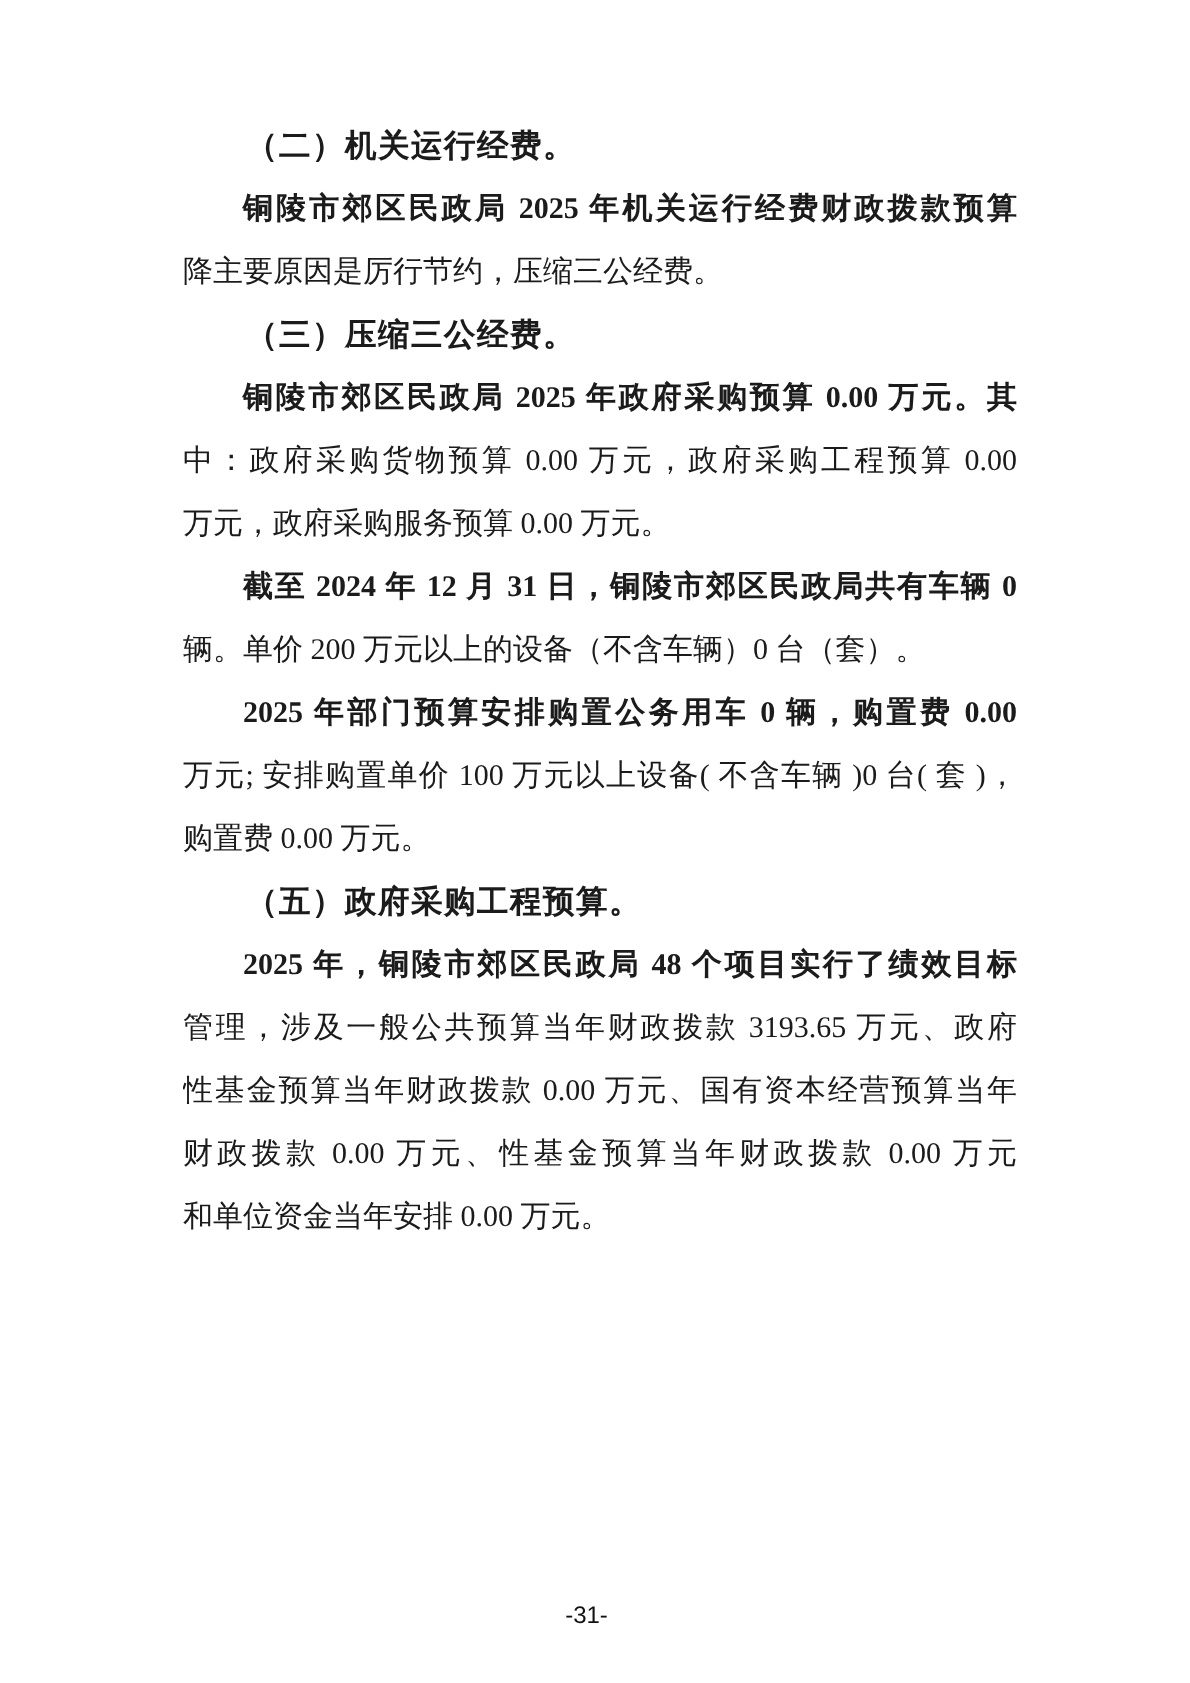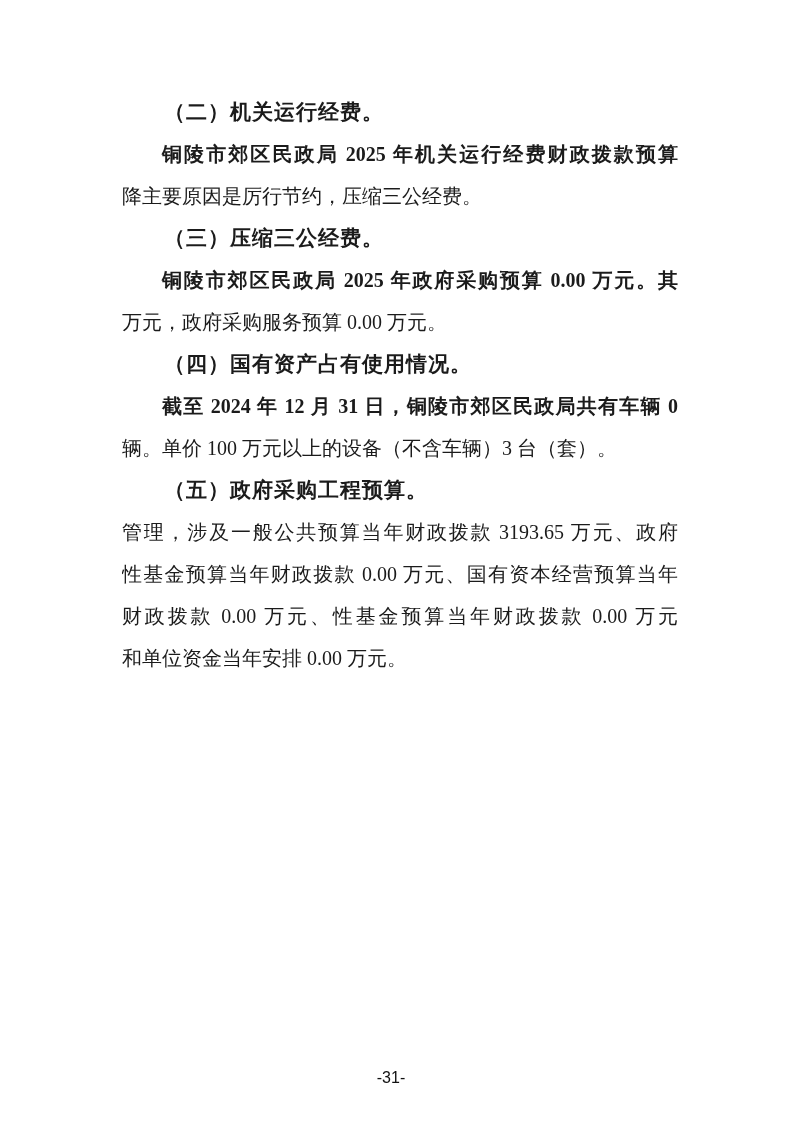--- a/index.html
+++ b/index.html
@@ -18,21 +18,21 @@
   .page {
     position: absolute;
     left: 0; top: 0;
     width: 793px; height: 1122px;
     background: #ffffff;
     overflow: hidden;
   }
   .content {
     position: absolute;
     left: 122px;
-    top: 91px;
+    top: 76px;
     width: 556px;
     font-size: 20px;
   }
   .block { margin: 0; padding: 0; }
   .line {
     height: 42px;
     line-height: 42px;
     white-space: nowrap;
     text-align: left;
   }
@@ -73,33 +73,37 @@
       </div>
       <div class="block para">
         <div class="line first fill">铜陵市郊区民政局 2025 年机关运行经费财政拨款预算</div>
         <div class="line">降主要原因是厉行节约，压缩三公经费。</div>
       </div>
       <div class="block heading">
         <div class="line first">（三）压缩三公经费。</div>
       </div>
       <div class="block para">
         <div class="line first fill">铜陵市郊区民政局 2025 年政府采购预算 0.00 万元。其</div>
+        <div class="line fill">中：政府采购货物预算 0.00 万元，政府采购工程预算 0.00</div>
         <div class="line">万元，政府采购服务预算 0.00 万元。</div>
-      </div>
-      <div class="block heading">
-        <div class="line first">（四）国有资产占有使用情况。</div>
       </div>
       <div class="block para">
         <div class="line first fill">截至 2024 年 12 月 31 日，铜陵市郊区民政局共有车辆 0</div>
-        <div class="line">辆。单价 100 万元以上的设备（不含车辆）3 台（套）。</div>
+        <div class="line">辆。单价 200 万元以上的设备（不含车辆）0 台（套）。</div>
+      </div>
+      <div class="block para">
+        <div class="line first fill">2025 年部门预算安排购置公务用车 0 辆，购置费 0.00</div>
+        <div class="line fill">万元; 安排购置单价 100 万元以上设备( 不含车辆 )0 台( 套 )，</div>
+        <div class="line">购置费 0.00 万元。</div>
       </div>
       <div class="block heading">
         <div class="line first">（五）政府采购工程预算。</div>
       </div>
       <div class="block para">
+        <div class="line first fill">2025 年，铜陵市郊区民政局 48 个项目实行了绩效目标</div>
         <div class="line fill">管理，涉及一般公共预算当年财政拨款 3193.65 万元、政府</div>
         <div class="line fill">性基金预算当年财政拨款 0.00 万元、国有资本经营预算当年</div>
         <div class="line fill">财政拨款 0.00 万元、性基金预算当年财政拨款 0.00 万元</div>
         <div class="line">和单位资金当年安排 0.00 万元。</div>
       </div>
     </div>
   <div class="footer">
     <span>-31-</span>
   </div>
 </div>

